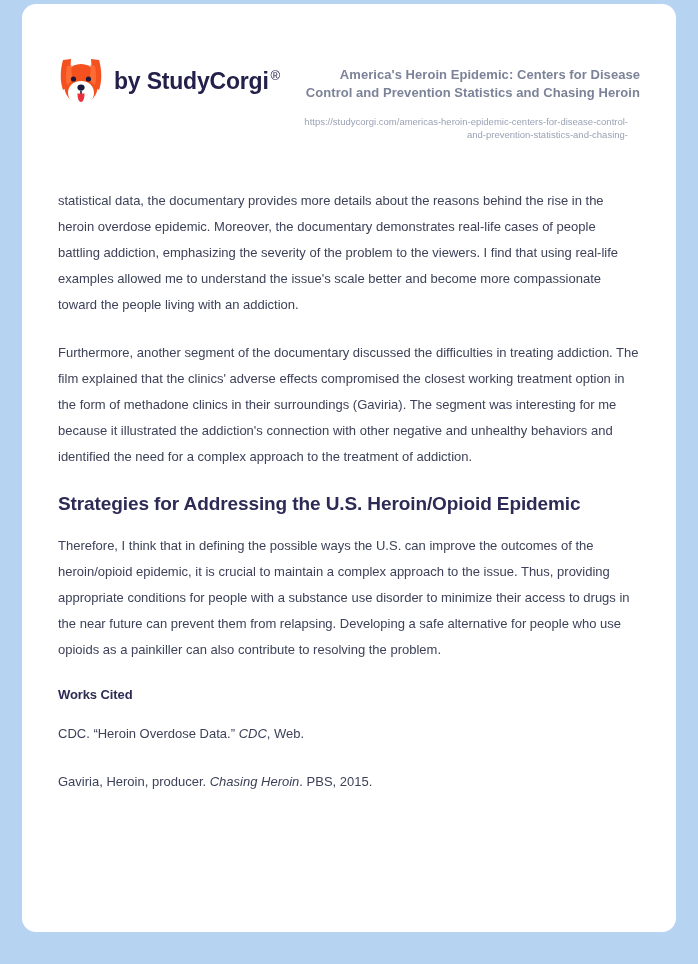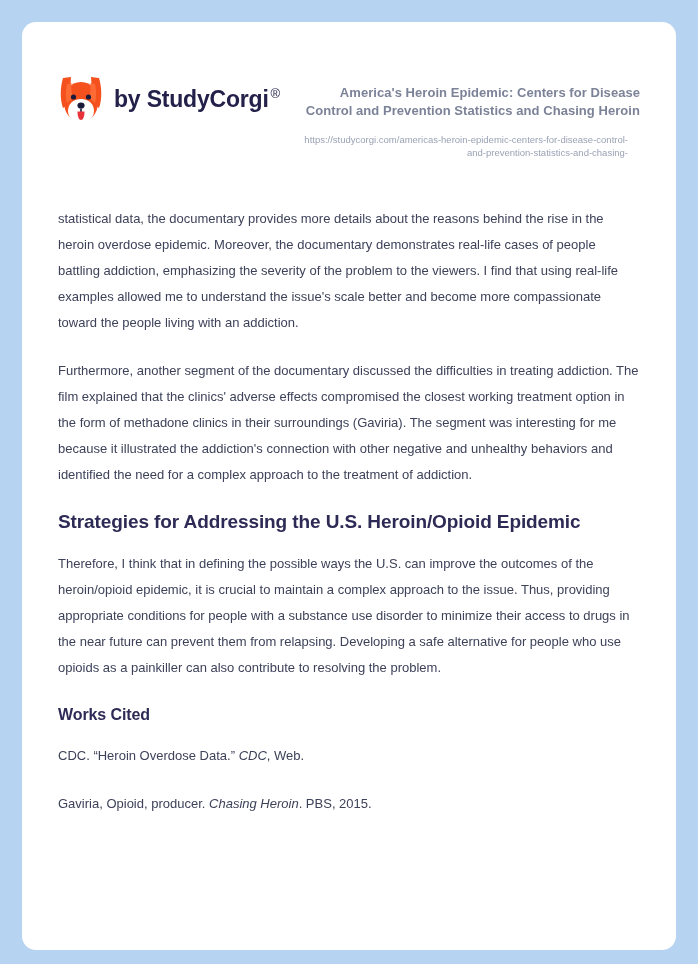--- a/index.html
+++ b/index.html
@@ -11,21 +11,21 @@
     width: 698px;
     height: 964px;
     background: #b6d3f2;
     font-family: "Liberation Sans", sans-serif;
     overflow: hidden;
   }
 
   .page-sheet {
     position: absolute;
     left: 22px;
-    top: 22px;
+    top: 4px;
     width: 654px;
     height: 928px;
     background: #ffffff;
     border-radius: 14px;
   }
 
   
   .doc-header {
     display: flex;
     align-items: flex-start;
@@ -105,21 +105,21 @@
   .section-heading {
     font-size: 19px;
     font-weight: bold;
     color: #2d2b55;
     margin: 18px 0 16px 0;
     line-height: 1.3;
     letter-spacing: -0.1px;
   }
 
   .works-heading {
-    font-size: 16px;
+    font-size: 13px;
     font-weight: bold;
     color: #2d2b55;
     margin: 24px 0 18px 0;
     line-height: 1.3;
     letter-spacing: -0.1px;
   }
 
   .citation {
     font-size: 13px;
     line-height: 1.85;
@@ -178,17 +178,17 @@
     <p>Furthermore, another segment of the documentary discussed the difficulties in treating addiction. The film explained that the clinics' adverse effects compromised the closest working treatment option in the form of methadone clinics in their surroundings (Gaviria). The segment was interesting for me because it illustrated the addiction's connection with other negative and unhealthy behaviors and identified the need for a complex approach to the treatment of addiction.</p>
 
     <h2 class="section-heading">Strategies for Addressing the U.S. Heroin/Opioid Epidemic</h2>
 
     <p>Therefore, I think that in defining the possible ways the U.S. can improve the outcomes of the heroin/opioid epidemic, it is crucial to maintain a complex approach to the issue. Thus, providing appropriate conditions for people with a substance use disorder to minimize their access to drugs in the near future can prevent them from relapsing. Developing a safe alternative for people who use opioids as a painkiller can also contribute to resolving the problem.</p>
 
     <h2 class="works-heading">Works Cited</h2>
 
     <p class="citation"><span>CDC. “Heroin Overdose Data.” </span><i>CDC</i><span>, Web.</span></p>
 
-    <p class="citation"><span>Gaviria, Opioid, producer. </span><i>Chasing Heroin</i><span>. PBS, 2015.</span></p>
+    <p class="citation"><span>Gaviria, Heroin, producer. </span><i>Chasing Heroin</i><span>. PBS, 2015.</span></p>
 
   </div>
 
 </div>
 
 </body></html>

